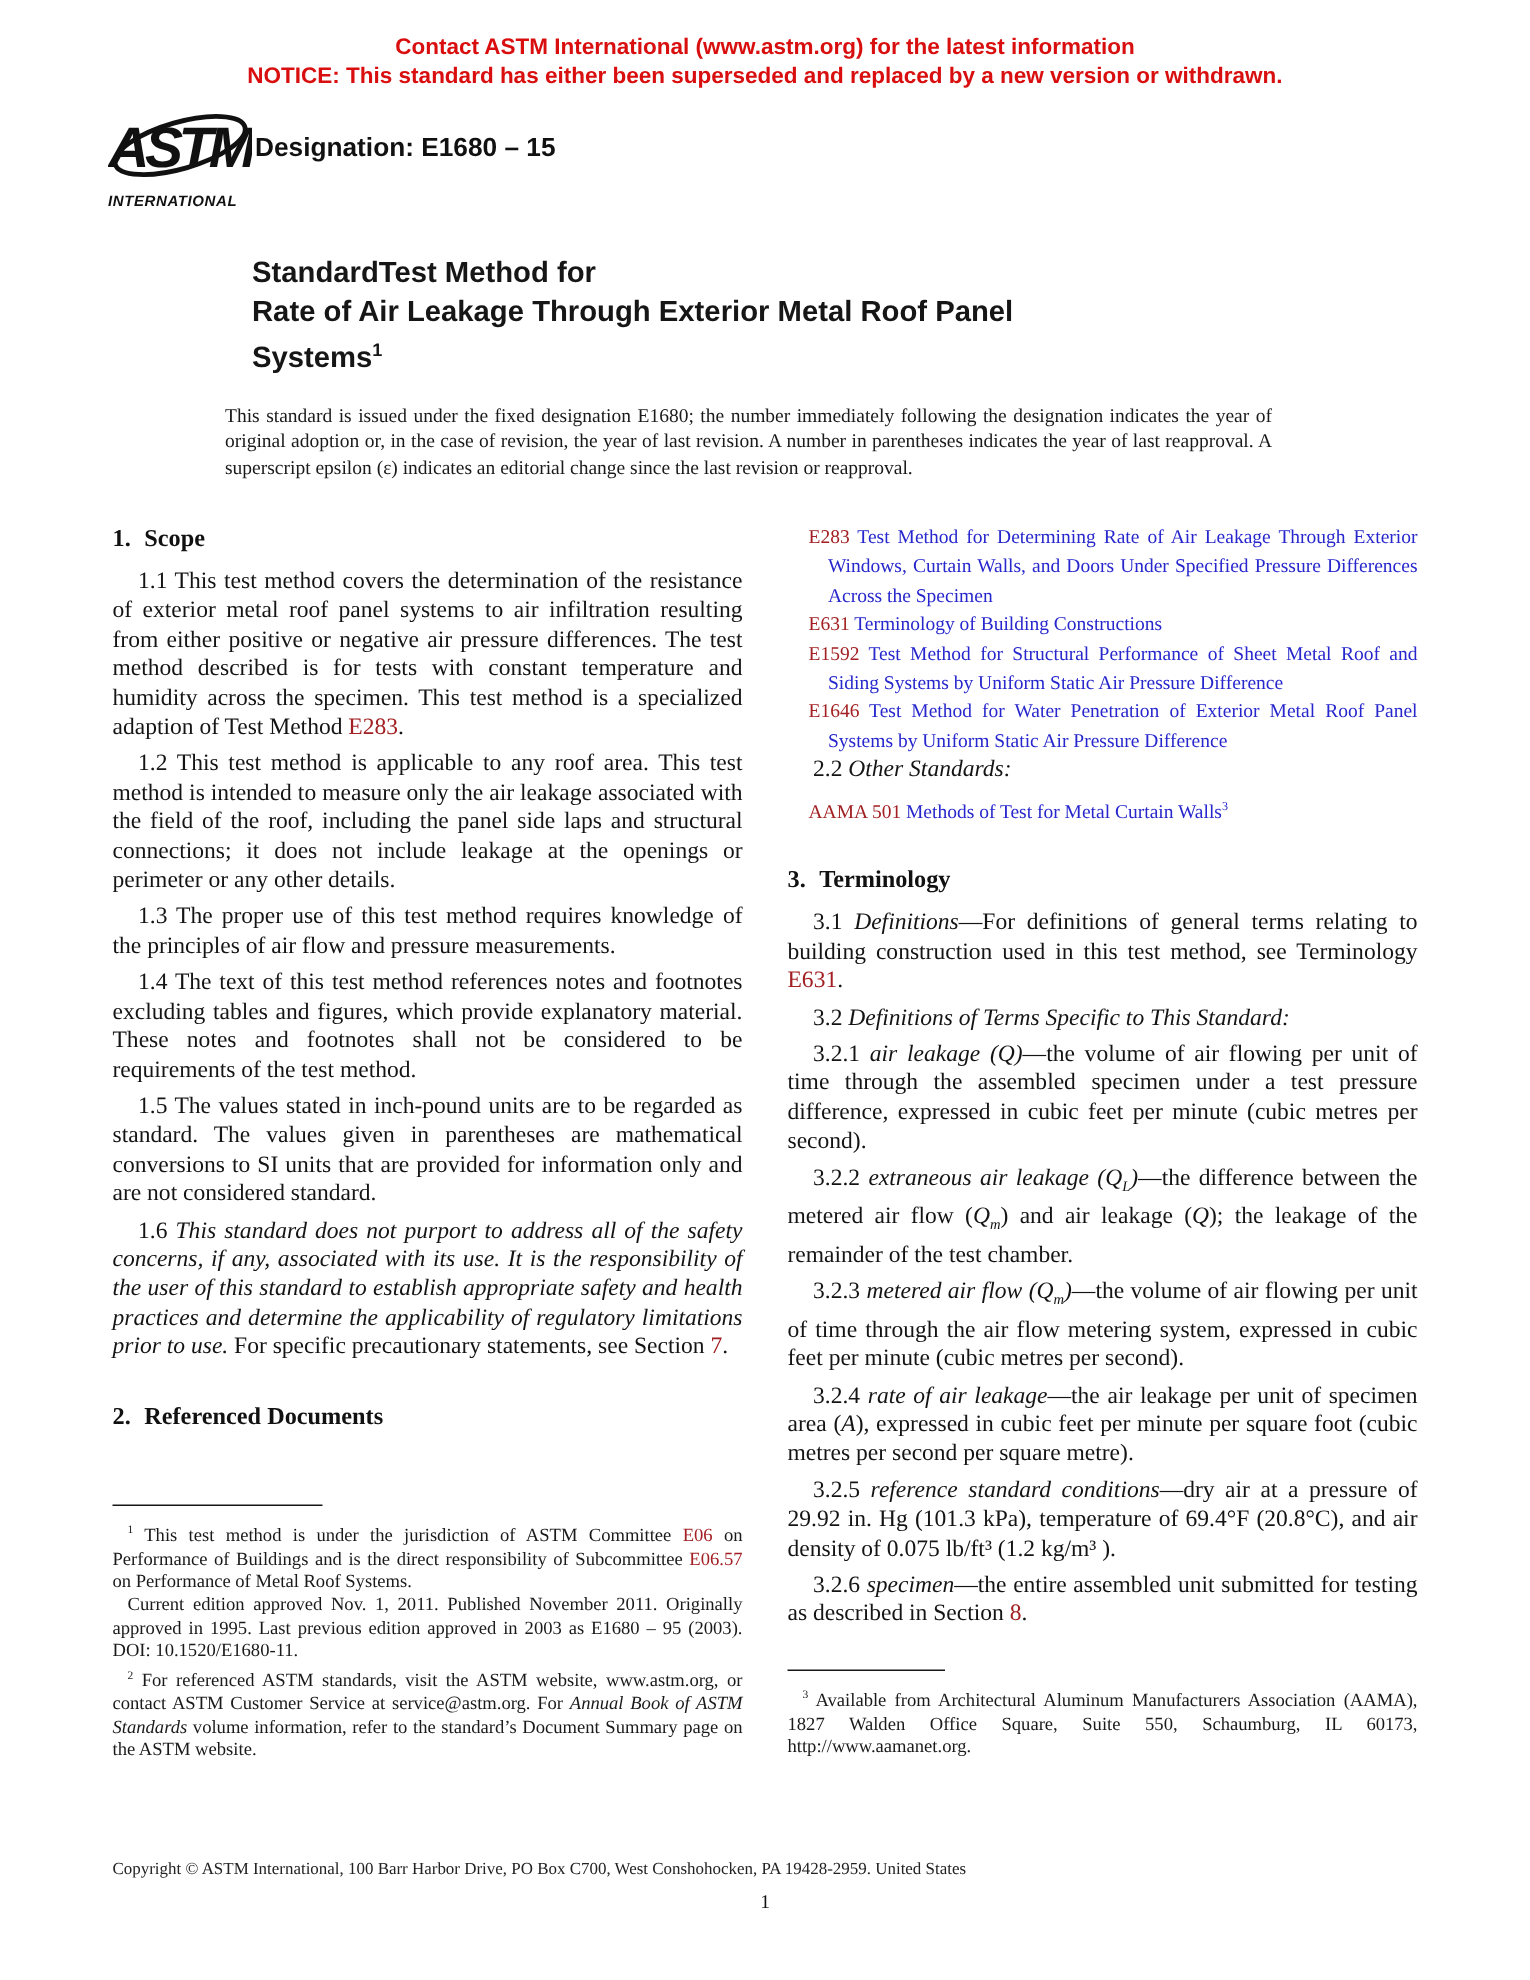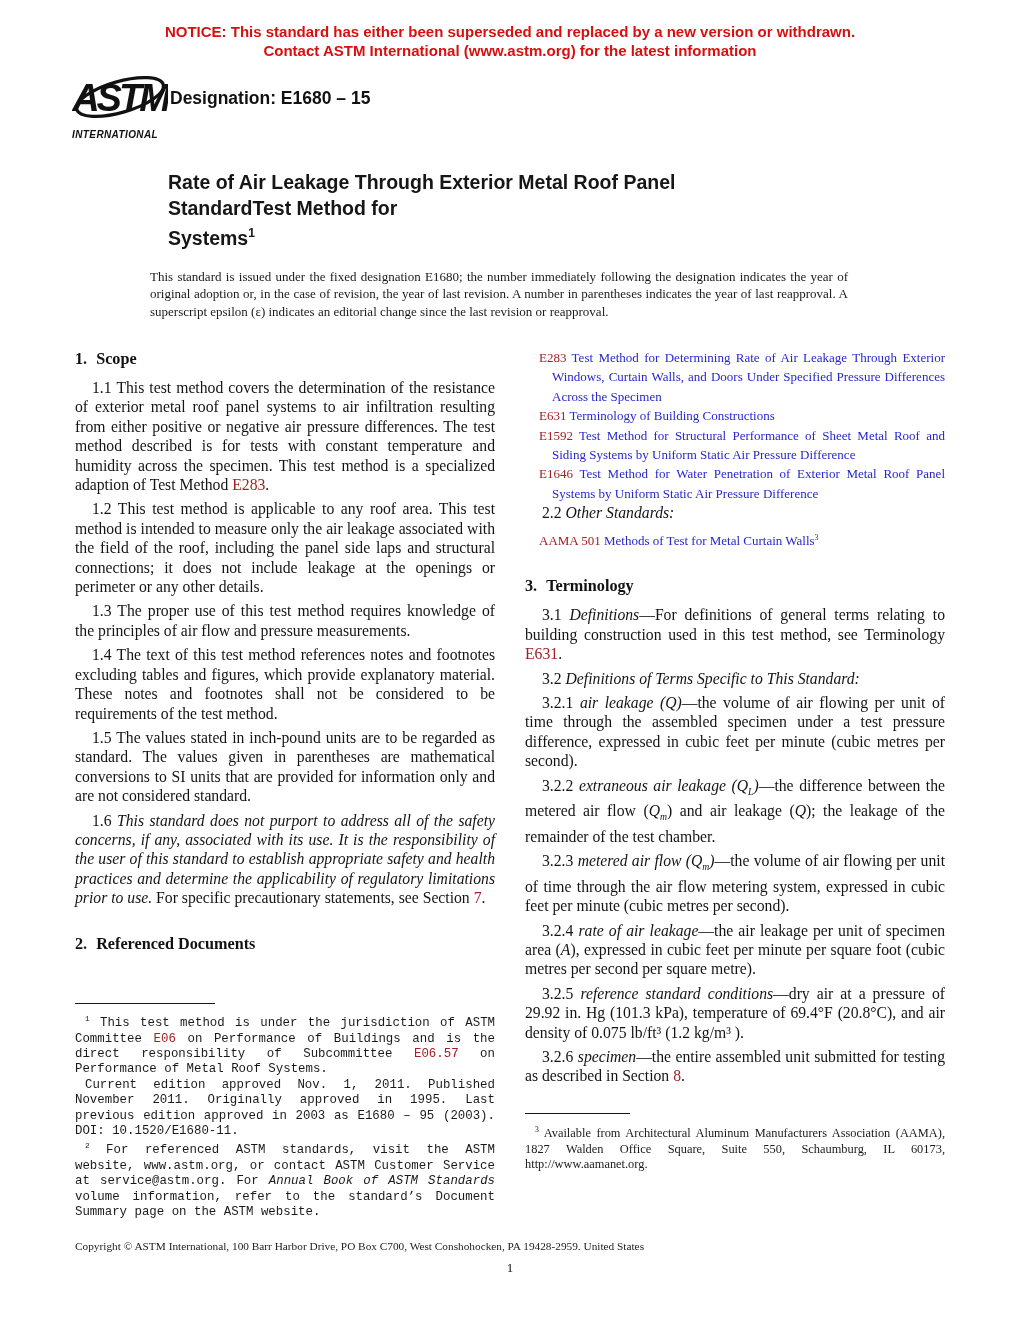--- a/index.html
+++ b/index.html
@@ -56,56 +56,56 @@
   }
 
   .red{color:#a22023;}
   .blue{color:#2727cd;}
   .i{font-style:italic;}
   .sup{vertical-align:super;font-size:0.62em;}
   .isub{vertical-align:sub;font-size:0.62em;font-style:italic;}
   .blue.sup{vertical-align:super;font-size:0.62em;}
 
   .fnblock{position:absolute;width:420px;}
-  .fn-left{left:75px;top:1003px;font-family:Liberation Mono, monospace;}
+  .fn-left{left:75px;top:1003px;}
   .fn-right{left:525px;top:1113px;}
   .fnrule{border-top:1.5px solid #161616;margin-bottom:8px;}
   .fn-left .fnrule{width:140px;}
   .fn-right .fnrule{width:105px;}
   .fn{font-size:12.4px;line-height:15.4px;text-align:justify;margin:0;text-indent:10px;color:#1a1a1a;}
 
   .copyright{
     position:absolute;left:75px;top:1240px;width:870px;
     font-family:Liberation Serif, serif;font-size:11.3px;color:#222;
   }
   .pagenum{position:absolute;left:0;top:1260px;width:100%;text-align:center;font-size:13px;color:#111;}
 </style>
 </head>
 <body>
 
 <div class="page">
 
   <div class="notice">
+    <div>Contact ASTM International (www.astm.org) for the latest information</div>
     <div>NOTICE: This standard has either been superseded and replaced by a new version or withdrawn.</div>
-    <div>Contact ASTM International (www.astm.org) for the latest information</div>
   </div>
 
   <div class="logo">
     <svg width="96" height="62" viewBox="0 0 96 62">
       <ellipse cx="48" cy="29" rx="45" ry="15.5" fill="none" stroke="#111" stroke-width="3.2" transform="rotate(-16 48 29)"></ellipse>
       <text x="48" y="43" text-anchor="middle" fill="#111" font-family="Liberation Sans, sans-serif" font-weight="bold" font-style="italic" font-size="38" letter-spacing="-3">ASTM</text>
     </svg>
     <div class="logo-sub">INTERNATIONAL</div>
   </div>
 
   <div class="designation">Designation: E1680 – 15</div>
 
   <div class="title-block">
+    <div>StandardTest Method for</div>
     <div>Rate of Air Leakage Through Exterior Metal Roof Panel</div>
-    <div>StandardTest Method for</div>
     <div><span>Systems</span><span class="sup">1</span></div>
   </div>
 
   <div class="issuing">This standard is issued under the fixed designation E1680; the number immediately following the designation indicates the year of original adoption or, in the case of revision, the year of last revision. A number in parentheses indicates the year of last reapproval. A superscript epsilon (ε) indicates an editorial change since the last revision or reapproval.</div>
 
   <div class="col left">
     <h3 class="sec"><span>1.</span><span class="hgap">Scope</span></h3>
     <p class="body ind"><span>1.1 This test method covers the determination of the resistance of exterior metal roof panel systems to air infiltration resulting from either positive or negative air pressure differences. The test method described is for tests with constant temperature and humidity across the specimen. This test method is a specialized adaption of Test Method </span><span class="red">E283</span><span>.</span></p>
     <p class="body ind"><span>1.2 This test method is applicable to any roof area. This test method is intended to measure only the air leakage associated with the field of the roof, including the panel side laps and structural connections; it does not include leakage at the openings or perimeter or any other details.</span></p>
     <p class="body ind"><span>1.3 The proper use of this test method requires knowledge of the principles of air flow and pressure measurements.</span></p>

